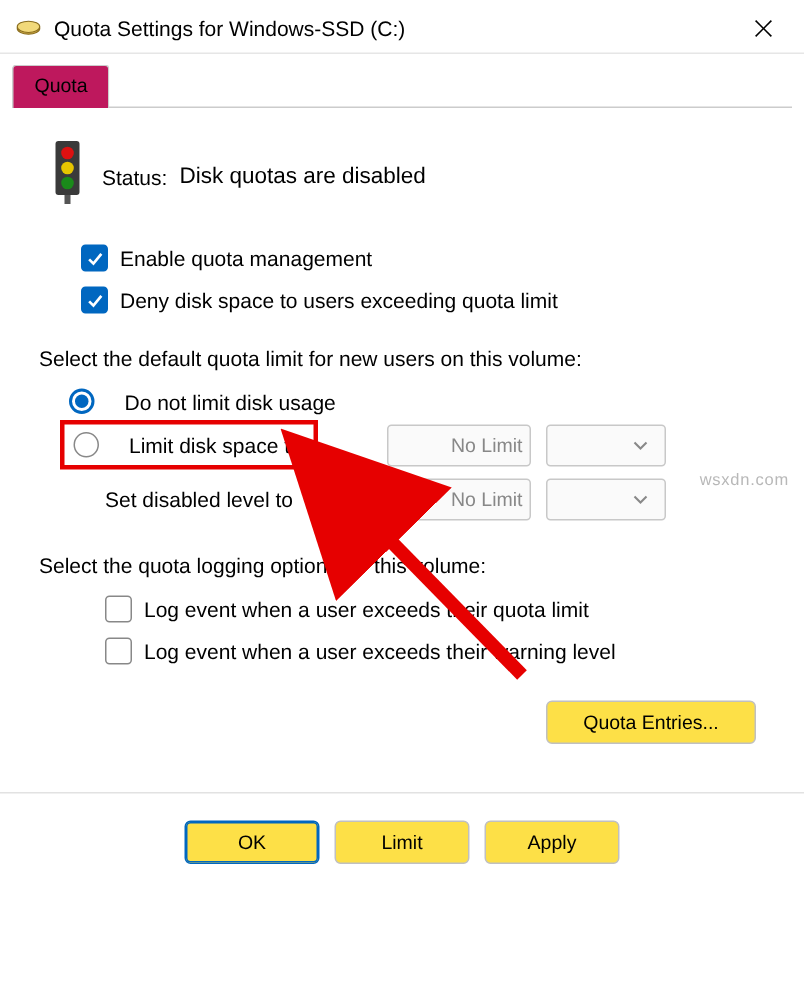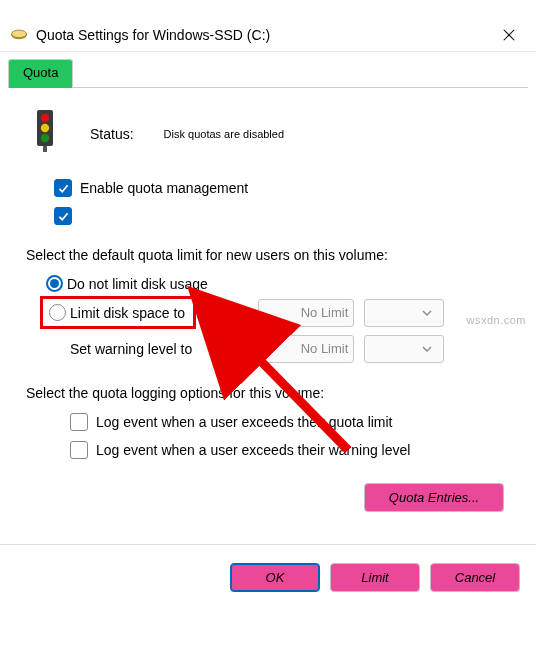--- a/index.html
+++ b/index.html
@@ -13,57 +13,56 @@
     height: 667px;
     overflow: hidden;
     position: relative;
   }
   .titlebar {
     display: flex;
     align-items: center;
     padding: 8px 10px 6px 10px;
     border-bottom: 1px solid #e6e6e6;
     height: 36px;
-    margin-top: 16px;
   }
   .titlebar .icon { width: 18px; height: 18px; margin-right: 8px; }
   .titlebar .title { flex: 1; font-size: 14px; }
   .titlebar .close {
     width: 34px; height: 28px;
     display: flex; align-items: center; justify-content: center;
     font-size: 16px;
   }
   .tabstrip {
     display: flex;
     border-bottom: 1px solid #ccc;
     margin: 6px 8px 0 8px;
     height: 30px;
   }
   .tab {
     border: 1px solid #ccc;
     border-bottom: none;
     border-top-left-radius: 3px;
     border-top-right-radius: 3px;
     padding: 5px 14px 6px 14px;
-    background: #22c55e;
+    background: #be185d;
     position: relative;
     top: 1px;
     font-size: 13px;
   }
   .content {
     padding: 16px 24px 10px 26px;
   }
   .status-row {
     display: flex;
     align-items: center;
-    gap: 30px;
+    gap: 8px;
     margin: 6px 0 22px 4px;
   }
   .status-row .label { font-size: 14px; }
-  .status-row .value { font-size: 11px; }
+  .status-row .value { font-size: 15px; }
   .check-row {
     display: flex; align-items: center; gap: 8px;
     margin: 8px 0 10px 4px;
     font-size: 14px;
     padding-left: 24px;
   }
   .checkbox {
     width: 18px; height: 18px;
     border: 1.5px solid #0067c0;
     border-radius: 3px;
@@ -71,21 +70,21 @@
     background: #0067c0;
     flex-shrink: 0;
   }
   .checkbox.unchecked { background: #fff; border-color: #888; }
   .checkbox svg { width: 13px; height: 13px; }
   .section-text {
     margin: 22px 0 12px 0;
     font-size: 14px;
   }
   .radio-row {
-    display: flex; align-items: center; gap: 4px;
+    display: flex; align-items: center; gap: 20px;
     margin: 6px 0 4px 20px;
     font-size: 14px;
   }
   .radio {
     width: 17px; height: 17px;
     border: 1.5px solid #888;
     border-radius: 50%;
     display: flex; align-items: center; justify-content: center;
     flex-shrink: 0;
   }
@@ -118,30 +117,30 @@
     padding-left: 37px;
   }
   .unit-select {
     width: 80px; height: 28px; border: 1px solid #c8c8c8;
     border-radius: 3px; background: #fafafa; margin-left: 10px;
     display: flex; align-items: center; justify-content: flex-end;
     padding-right: 10px; color: #888;
   }
   .unit-select svg { width: 12px; height: 12px; }
   .button-row {
-    display: flex; justify-content: flex-end;
-    padding: 8px 16px;
+    display: flex; justify-content: center;
+    padding: 8px 28px;
     gap: 10px;
   }
   .btn {
     min-width: 90px; height: 29px;
     border: 1px solid #c0c0c0; border-radius: 4px;
-    background: #ec4899;
-    display: flex; align-items: center; justify-content: center;
-    font-size: 13px; padding: 0 14px; font-style: italic;
+    background: #fde047;
+    display: flex; align-items: center; justify-content: center;
+    font-size: 13px; padding: 0 14px;
   }
   .btn.default { border-color: #0067c0; box-shadow: 0 0 0 1px #0067c0 inset; }
   .quota-entries-row {
     display: flex; justify-content: flex-end;
     margin: 24px 8px 14px 0;
   }
   .footer {
     border-top: 1px solid #e2e2e2;
     padding-top: 10px;
     margin-top: 8px;
@@ -202,20 +201,21 @@
         </svg>
     </span>
     <span>Enable quota management</span>
   </div>
   <div class="check-row">
     <span class="checkbox">
       <svg viewBox="0 0 16 16">
           <polyline points="3,8.5 6.5,12 13,4" fill="none" stroke="#fff" stroke-width="2.2"></polyline>
         </svg>
     </span>
+    <span>Deny disk space to users exceeding quota limit</span>
   </div>
 
   <div class="section-text">Select the default quota limit for new users on this volume:</div>
 
   <div class="radio-row">
     <span class="radio selected"></span>
     <span>Do not limit disk usage</span>
   </div>
 
   <div class="limit-row">
@@ -229,21 +229,21 @@
     </span>
     <span class="input-box">No Limit</span>
     <span class="unit-select">
       <svg viewBox="0 0 12 12">
           <polyline points="2,4 6,8 10,4" fill="none" stroke="#888" stroke-width="1.4"></polyline>
         </svg>
     </span>
   </div>
 
   <div class="limit-row">
-    <span class="label-block indented">Set warning level to</span>
+    <span class="label-block indented">Set disabled level to</span>
     <span class="input-box">No Limit</span>
     <span class="unit-select">
       <svg viewBox="0 0 12 12">
           <polyline points="2,4 6,8 10,4" fill="none" stroke="#888" stroke-width="1.4"></polyline>
         </svg>
     </span>
   </div>
 
   <div class="section-text">Select the quota logging options for this volume:</div>
 
@@ -259,21 +259,21 @@
   <div class="quota-entries-row">
     <div class="btn" style="min-width:140px;">Quota Entries...</div>
   </div>
 
 </div>
 
 <div class="footer">
   <div class="button-row">
     <div class="btn default">OK</div>
     <div class="btn">Limit</div>
-    <div class="btn">Cancel</div>
+    <div class="btn">Apply</div>
   </div>
 </div>
 
 <div class="watermark">wsxdn.com</div>
 
 <svg class="arrow-overlay">
   <defs>
     <marker id="ah" markerWidth="12" markerHeight="12" refX="2" refY="6" orient="auto">
       <path d="M0,0 L12,6 L0,12 Z" fill="#e60000"></path>
     </marker>

